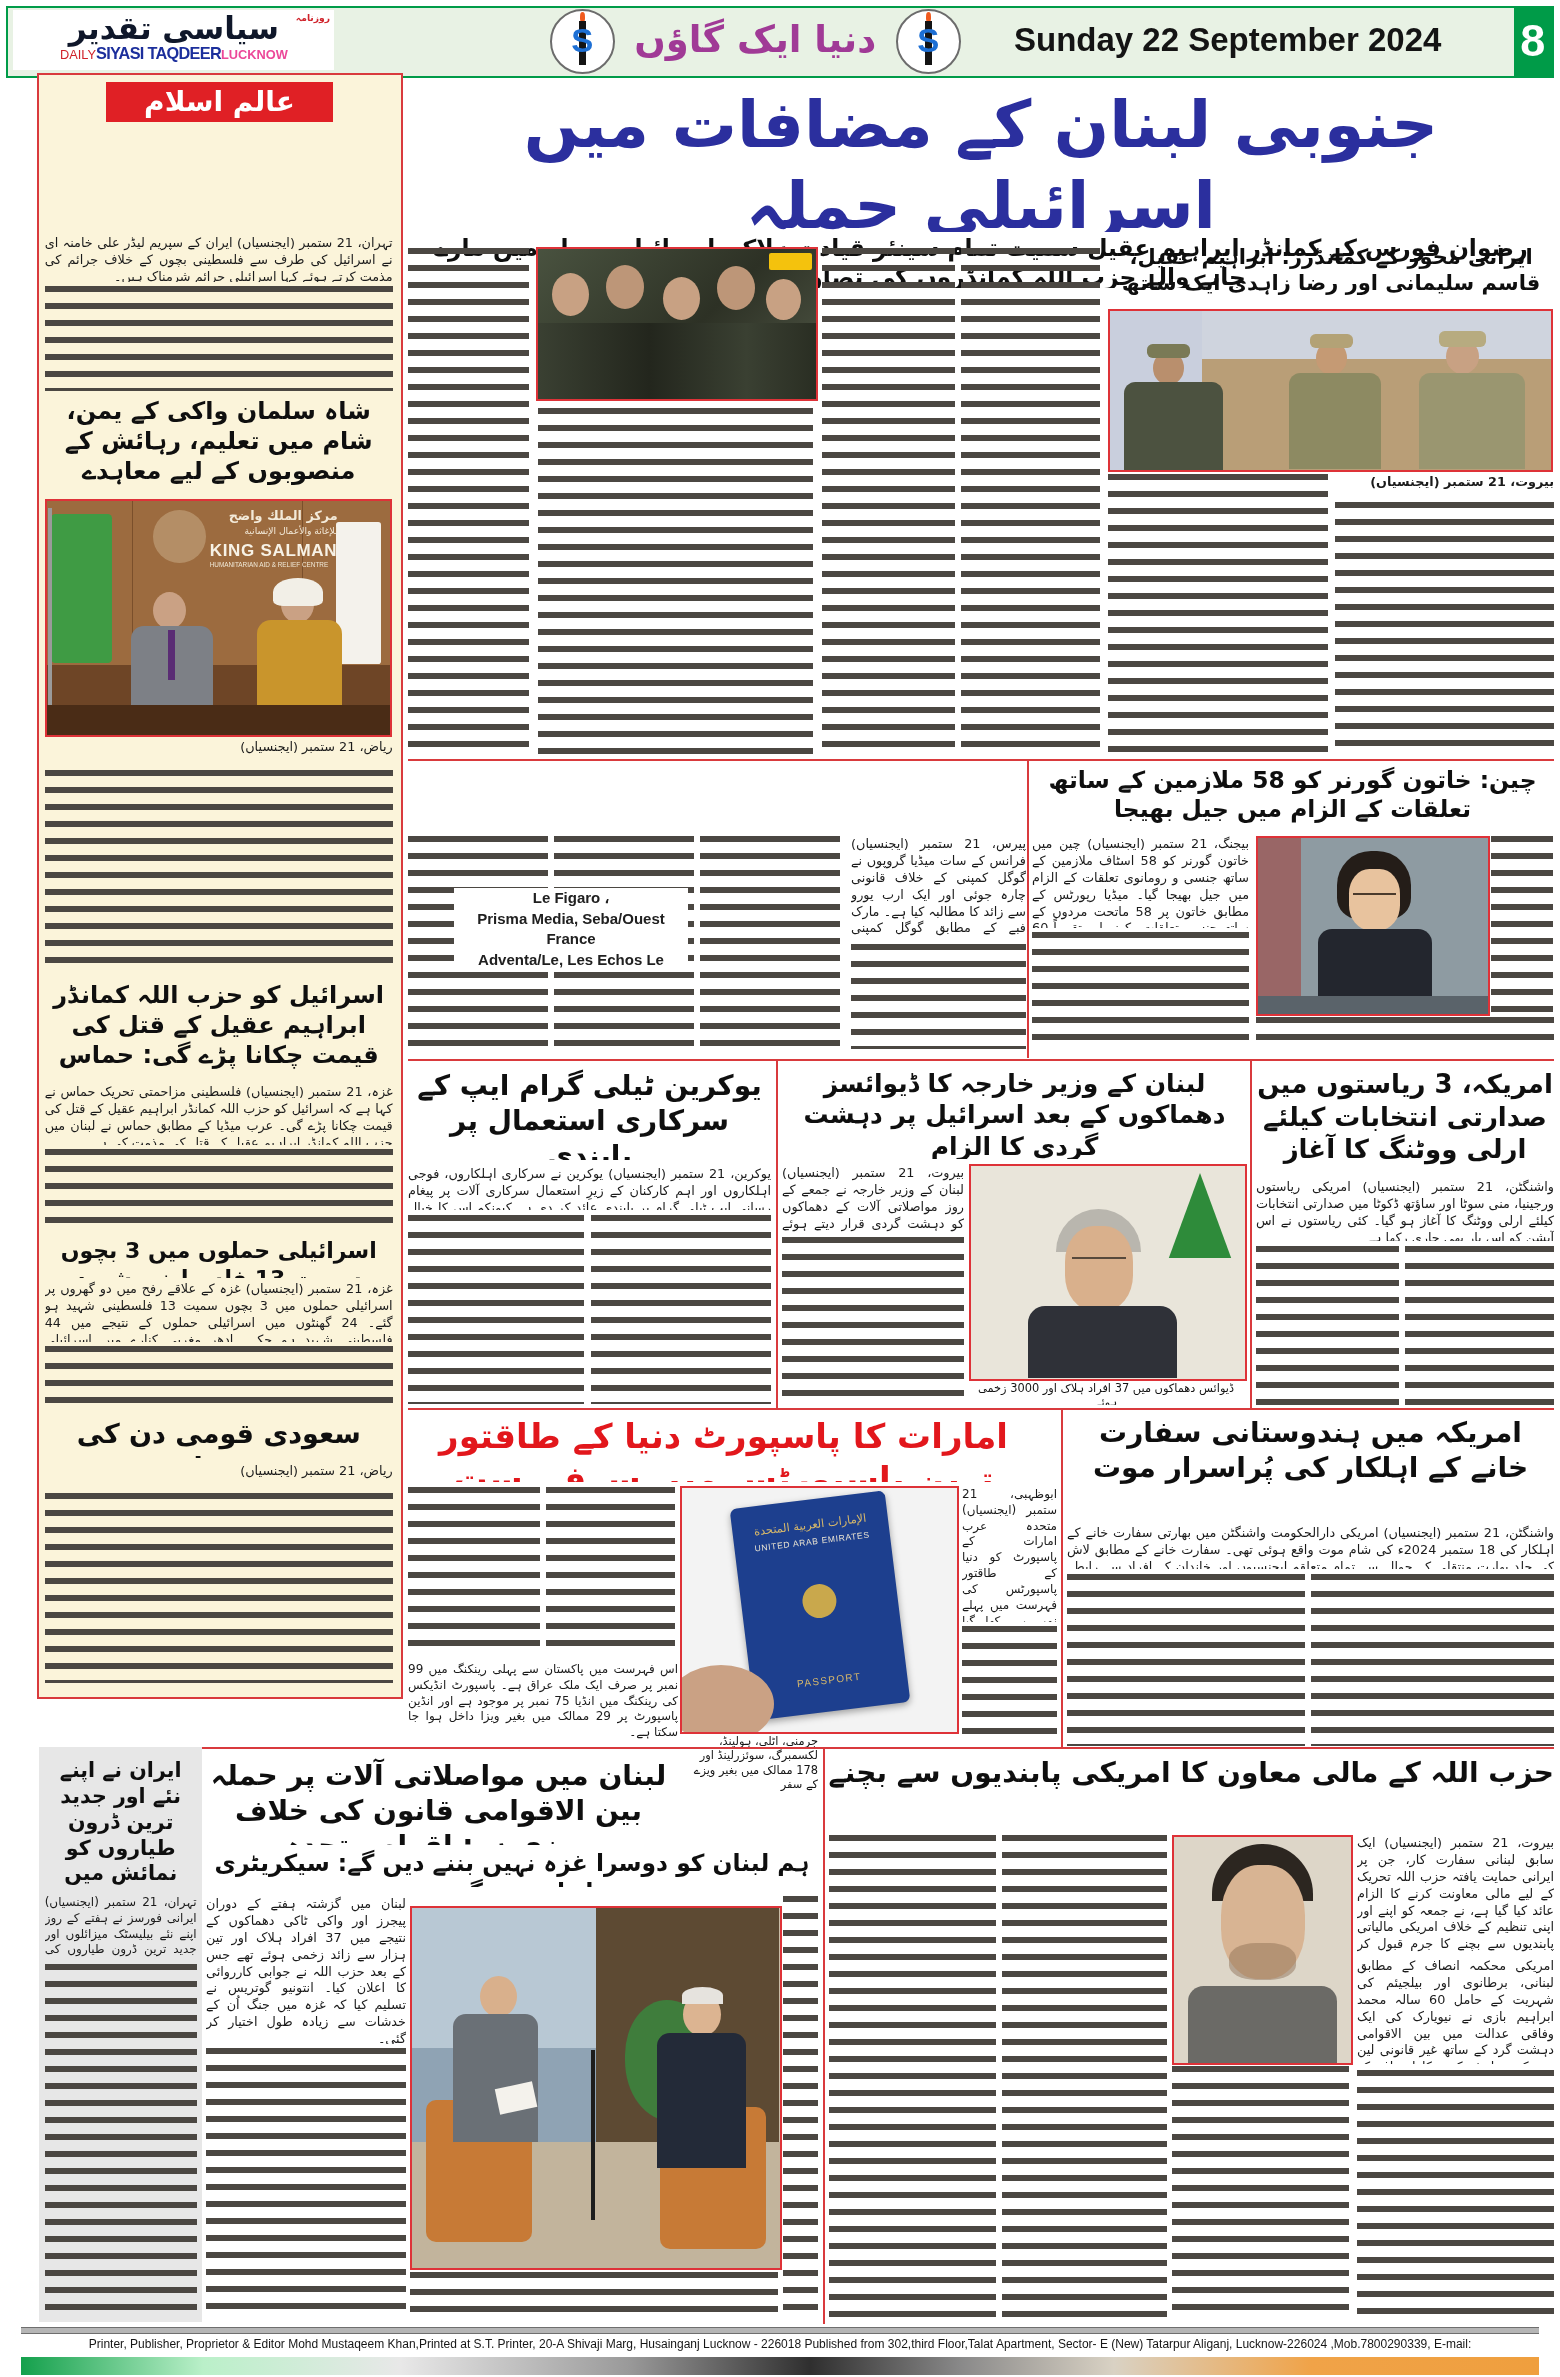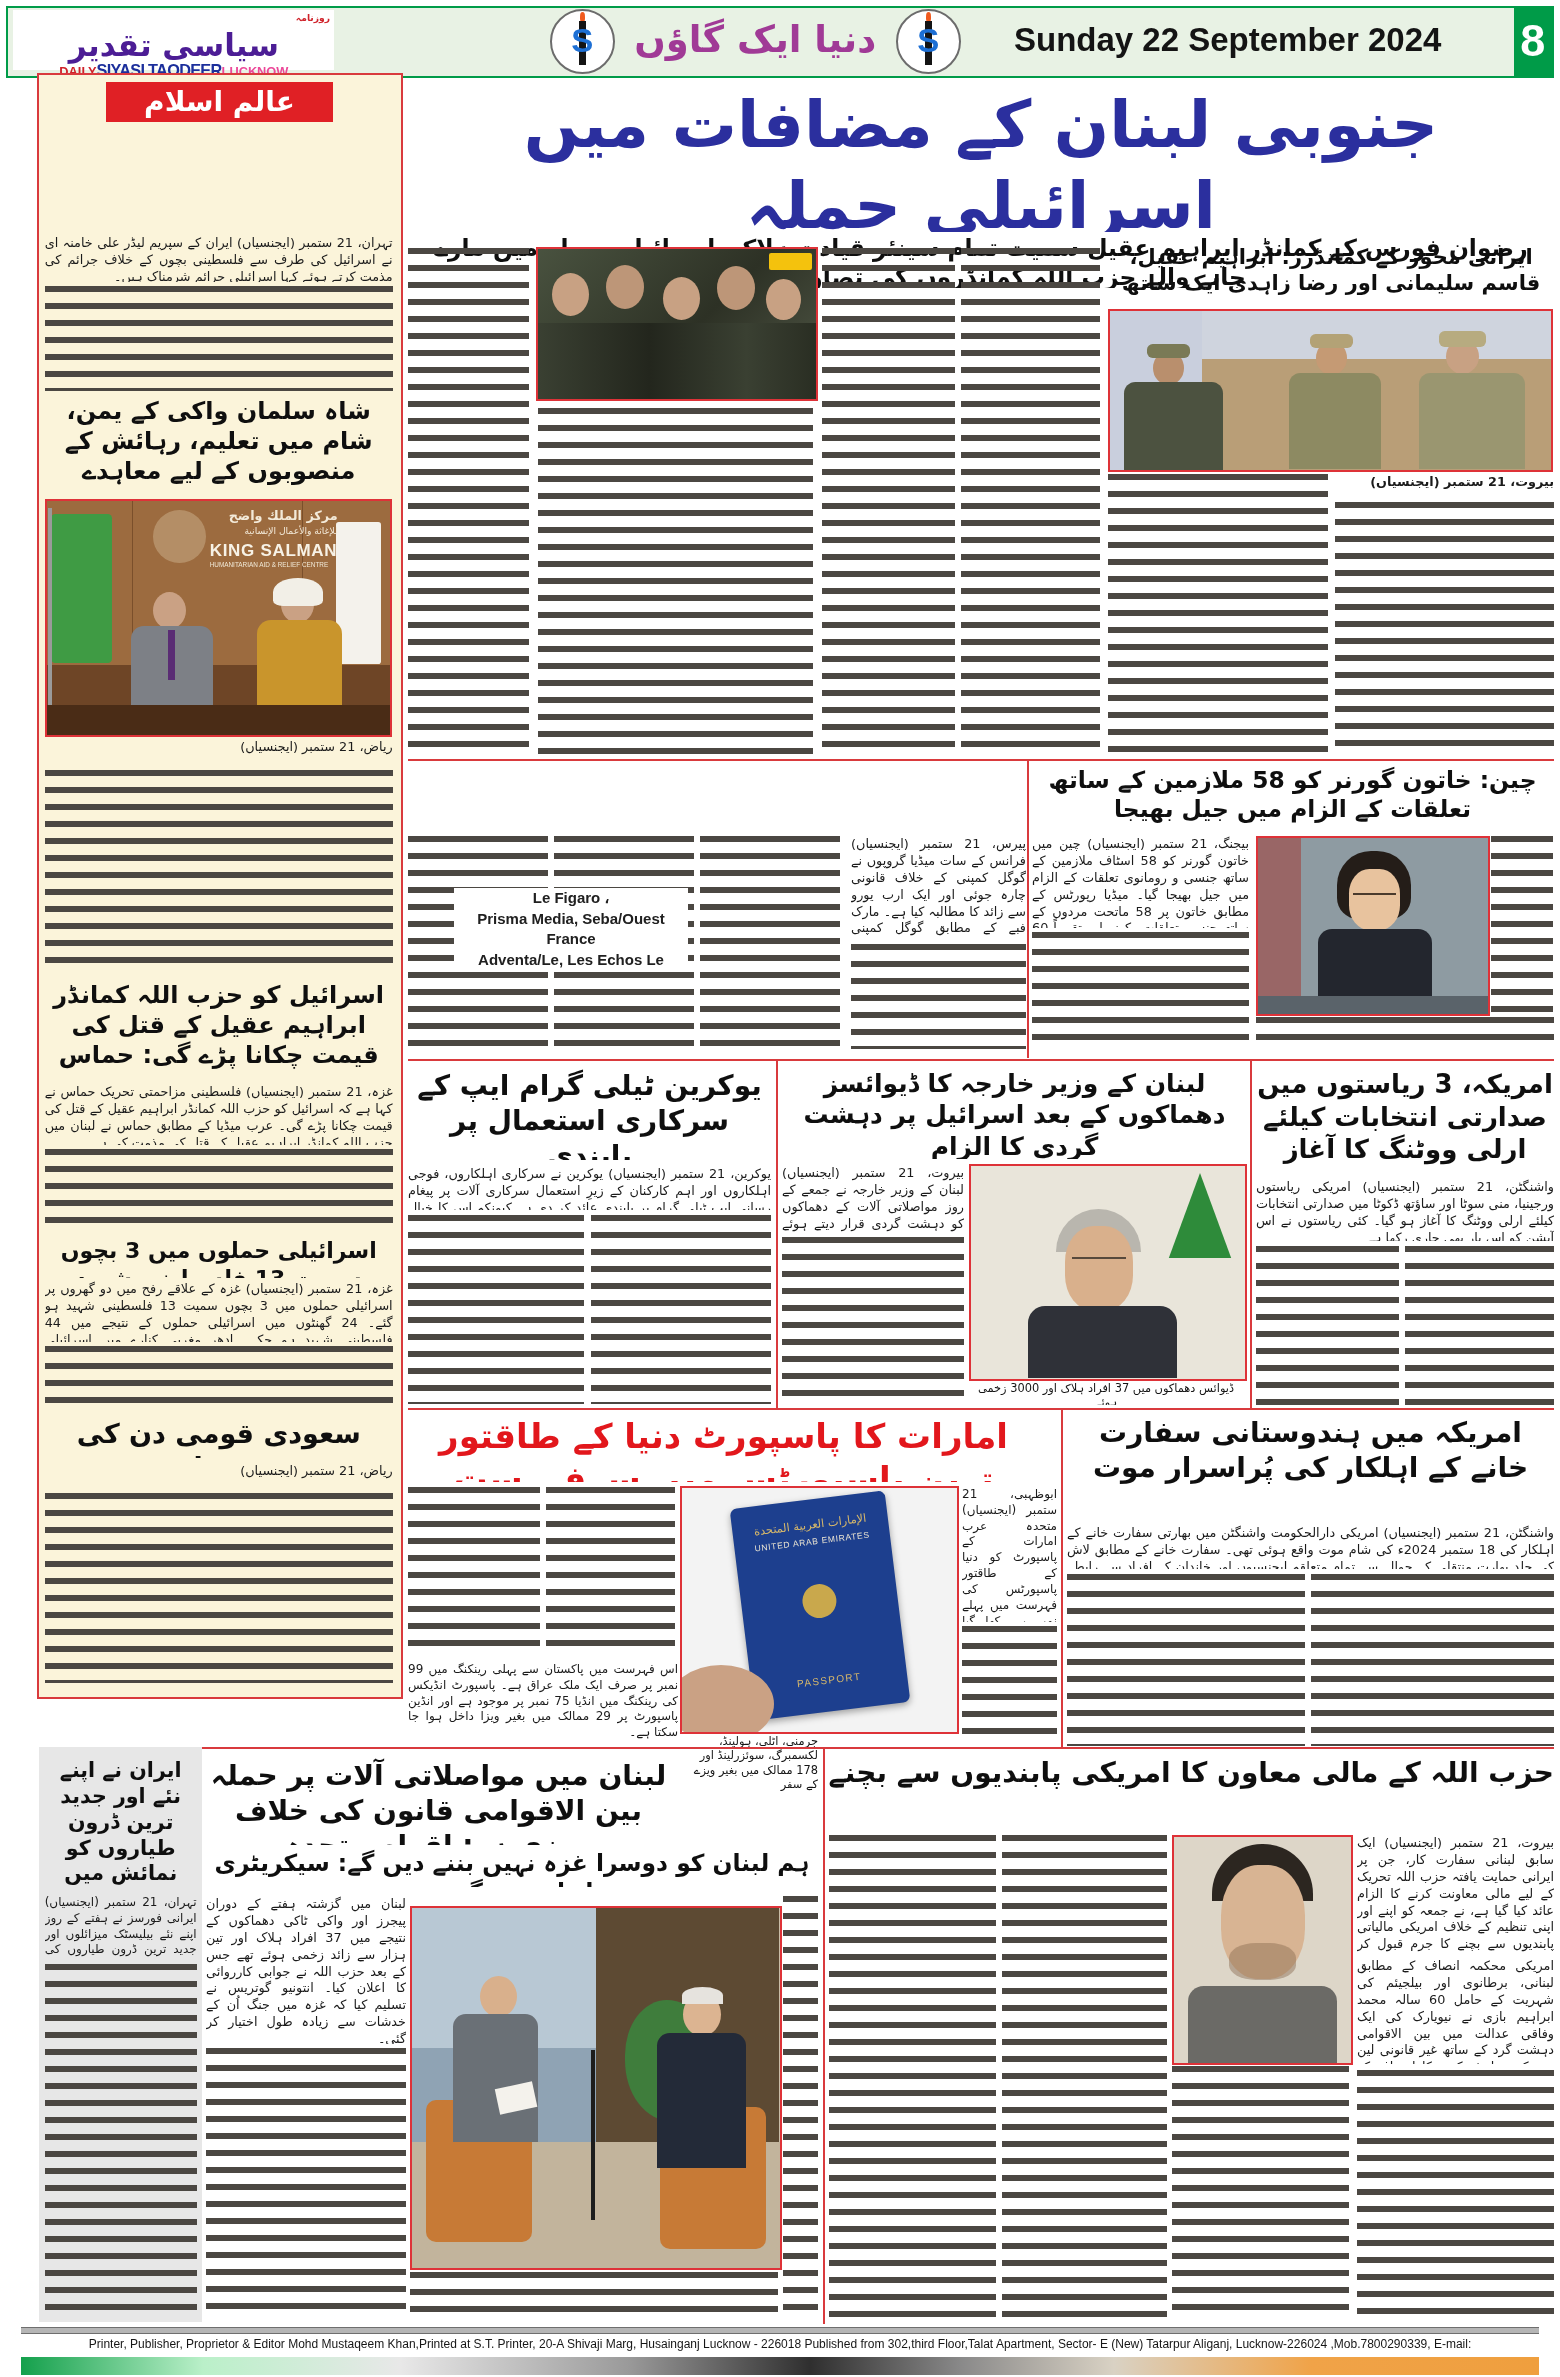--- a/index.html
+++ b/index.html
@@ -16,23 +16,23 @@
   .circle{border-radius:50%;}
 </style>
 </head>
 <body>
 
 <div id="page">
 
   <div class="abs" style="left:5.7px;top:5.7px;width:1544px;height:68px;background:#e8f2e4;border:2.8px solid #009b48;">
     <div class="abs" style="left:5.7px;top:2.8px;width:321px;height:60px;background:#ffffff;text-align:center;">
       <div class="ur" style="position:absolute;right:4.3px;top:1.4px;font-size:9.2px;color:#d0222a;font-weight:bold;">روزنامہ</div>
-      <div class="ur" style="font-size:31px;font-weight:bold;color:#4c1d95;line-height:35px;margin-top:18px;">سیاسی تقدیر</div>
+      <div class="ur" style="font-size:31px;font-weight:bold;color:#0f172a;line-height:35px;margin-top:1px;">سیاسی تقدیر</div>
       <div style="font-size:0;line-height:15.6px;">
-        <span style="font-size:12.8px;font-weight:bold;color:#d0222a;">DAILY</span>
+        <span style="font-size:12.8px;font-weight:normal;color:#d0222a;">DAILY</span>
         <span style="font-size:16.3px;font-weight:bold;color:#1c2f9c;letter-spacing:-0.7px;">SIYASI TAQDEER</span>
         <span style="font-size:12.8px;font-weight:bold;color:#ec4899;">LUCKNOW</span>
       </div>
     </div>
 
     <div class="abs circle" style="left:542px;top:1.4px;width:61px;height:61px;background:#ffffff;border:2.8px solid #6c6c6c;">
       <div class="abs" style="left:28px;top:1.4px;width:5.7px;height:10px;background:#f05a1e;border-radius:50% 50% 40% 40%;"></div>
       <div class="abs" style="left:27px;top:10px;width:7px;height:44px;background:#141414;"></div>
       <div class="abs" style="left:0;top:11.4px;width:61px;text-align:center;font-size:33px;font-weight:bold;color:#1d6fd4;">S</div>
     </div>

